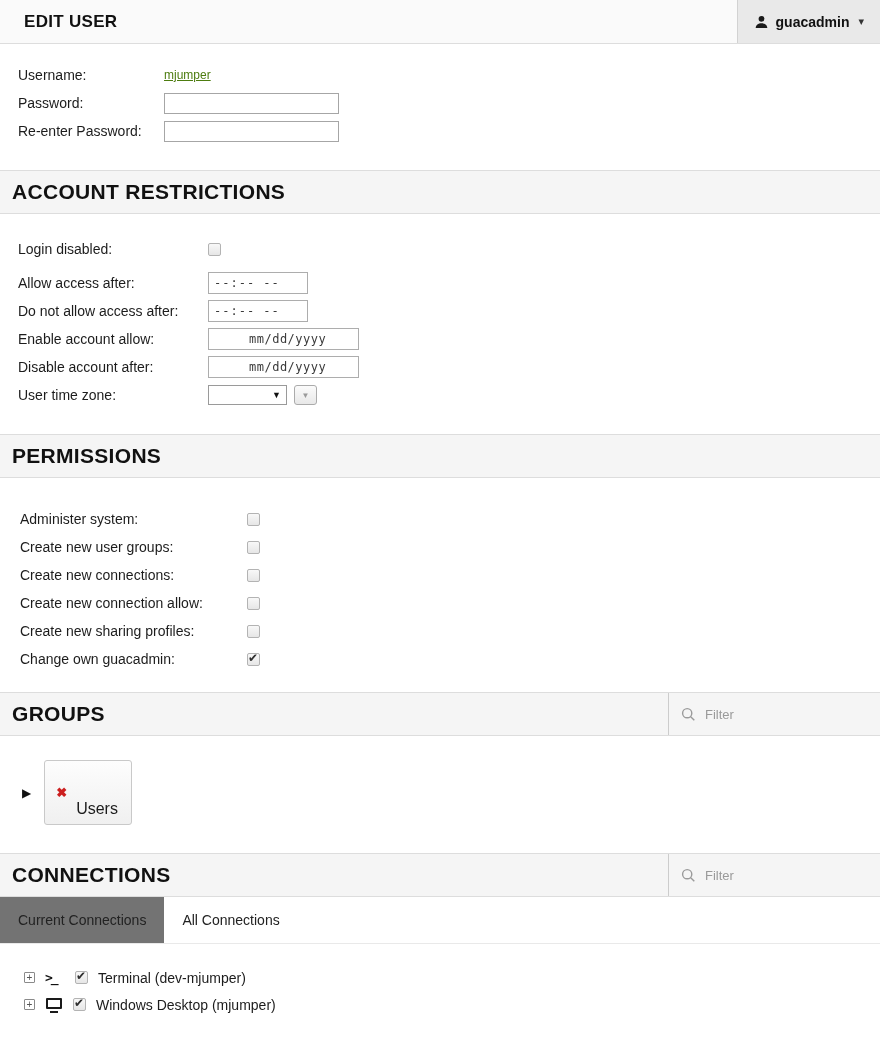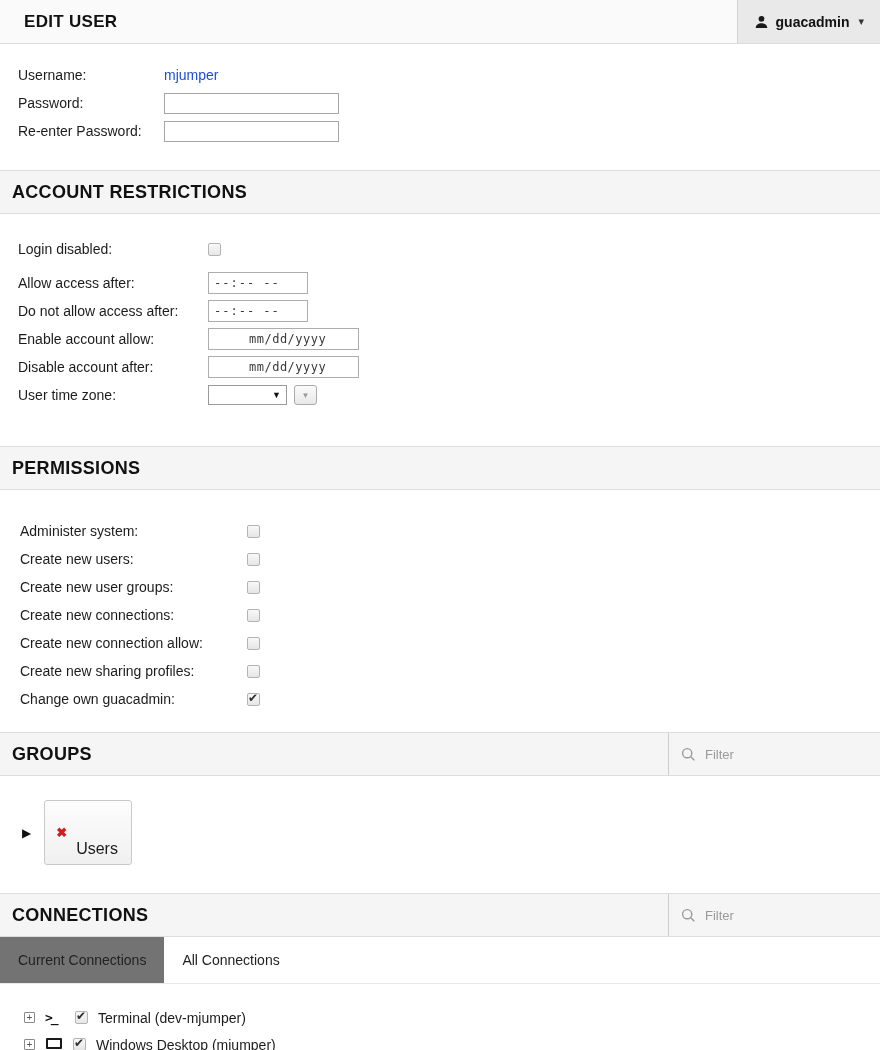--- a/index.html
+++ b/index.html
@@ -17,21 +17,21 @@
   .user-menu .caret { font-size: 11px; color: #333; margin-left: 2px; }
   .person-icon svg { display: block; }
 
   
   .form-block { padding: 20px 0 8px 18px; }
   .frow { display: flex; align-items: center; margin-bottom: 6px; min-height: 22px; }
   .frow .flabel { font-size: 14px; color: #1c1c1c; }
   .w1 .flabel { width: 146px; }
   .w2 .flabel { width: 190px; }
   .w3 .flabel { width: 227px; }
-  .static-val { font-size: 14px; color: #1d4ed8; }
+  .static-val { font-size: 12px; color: #4d7c0f; text-decoration: underline; }
 
   input.txt { height: 21px; width: 175px; border: 1px solid #a6a6a6; background: #fff;
     padding: 1px 4px; font-family: "Liberation Sans", sans-serif; font-size: 13px; }
   input.timefld, input.datefld { height: 22px; border: 1px solid #adadad; background: #fff;
     padding: 1px 5px; font-family: "DejaVu Sans Mono", monospace; font-size: 12px; color: #333; }
   input.timefld { width: 100px; }
   input.datefld { width: 151px; padding-left: 40px; }
   input.timefld::placeholder, input.datefld::placeholder { color: #3a3a3a; opacity: 1; letter-spacing: 1px; }
   input.datefld::placeholder { letter-spacing: 0.5px; }
 
@@ -48,21 +48,21 @@
     display: flex; align-items: center; justify-content: flex-end; padding-right: 5px; cursor: pointer; }
   .tz-select .arrow { font-size: 9px; color: #111; }
   .tz-mini { width: 23px; height: 20px; border: 1px solid #ababab; border-radius: 3px;
     background: linear-gradient(#fbfbfb, #e8e8e8); display: flex; align-items: center;
     justify-content: center; cursor: pointer; }
   .tz-mini .arrow { font-size: 8px; color: #9a9a9a; }
 
   
   .section-band { display: flex; align-items: stretch; justify-content: space-between;
     height: 44px; background: #f5f5f5; border-top: 1px solid #ddd; border-bottom: 1px solid #ddd; }
-  .section-band .stitle { align-self: center; padding-left: 12px; font-size: 18px;
+  .section-band .stitle { align-self: center; padding-left: 12px; font-size: 21px;
     font-weight: bold; letter-spacing: 0.3px; color: #111; }
   .filter-box { display: flex; align-items: center; gap: 9px; width: 212px;
     border-left: 1px solid #ccc; padding-left: 12px; }
   .filter-box input { border: none; background: transparent; outline: none; font-size: 13px;
     color: #333; width: 150px; font-family: "Liberation Sans", sans-serif; }
   .filter-box input::placeholder { color: #9a9a9a; opacity: 1; }
   .mag-icon svg { display: block; }
 
   
   .groups-body { display: flex; align-items: center; padding: 24px 0 28px 22px; gap: 13px; }
@@ -155,30 +155,26 @@
       <div class="tz-select">
           <span class="arrow">▼</span>
         </div>
       <div class="tz-mini">
           <span class="arrow">▼</span>
         </div>
     </div>
   </div>
 </div>
 
-<div class="section-band" style="margin-top:26px;">
+<div class="section-band" style="margin-top:14px;">
   <div class="stitle">PERMISSIONS</div>
 </div>
 <div class="form-block" style="padding-top:30px; padding-left:20px; padding-bottom:16px;">
   <div class="frow w3">
     <span class="flabel">Administer system:</span>
-    <input class="cb" type="checkbox" style="">
-  </div>
-  <div class="frow w3">
-    <span class="flabel">Create new users:</span>
     <input class="cb" type="checkbox" style="">
   </div>
   <div class="frow w3">
     <span class="flabel">Create new user groups:</span>
     <input class="cb" type="checkbox" style="">
   </div>
   <div class="frow w3">
     <span class="flabel">Create new connections:</span>
     <input class="cb" type="checkbox" style="">
   </div>

